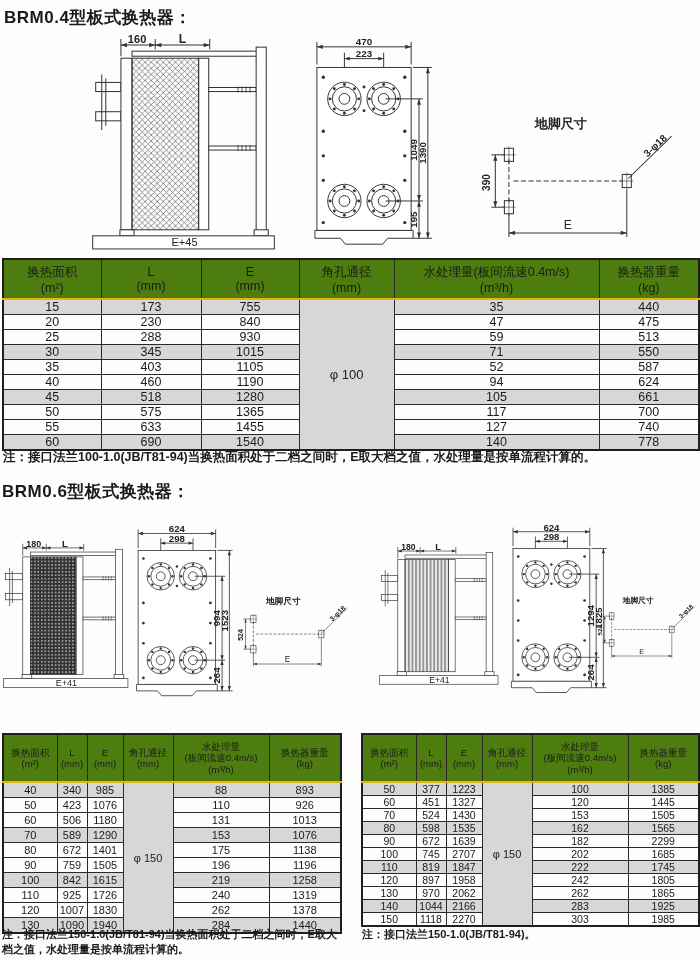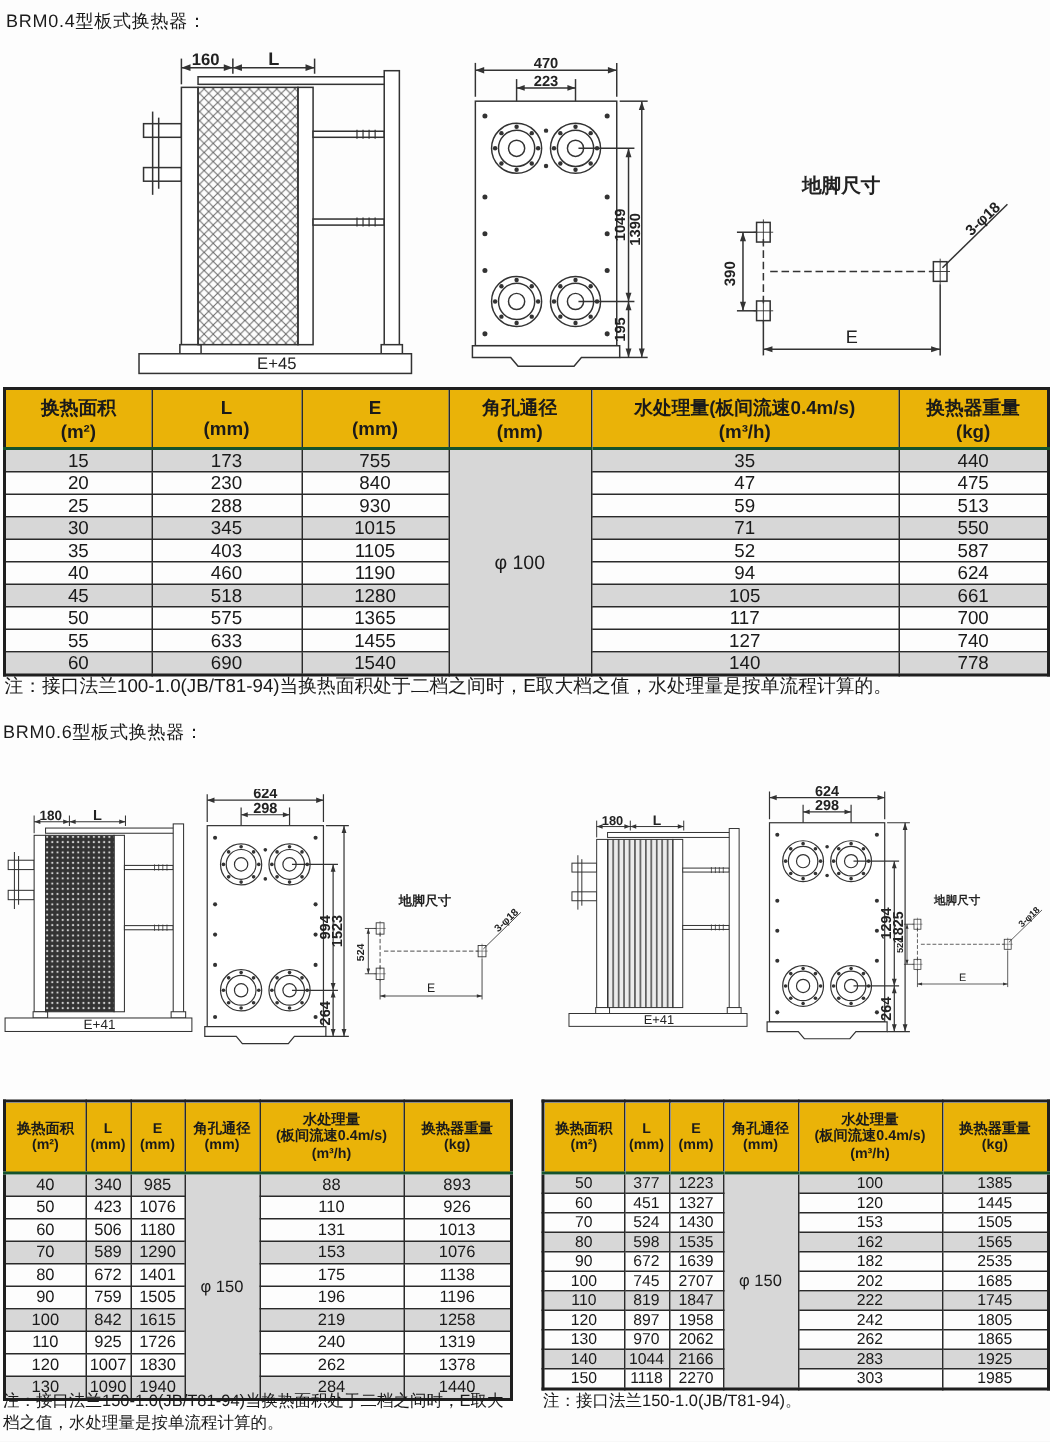--- a/index.html
+++ b/index.html
@@ -1,37 +1,37 @@
 <!DOCTYPE html>
 <html><head>
 <meta charset="utf-8">
 <style>
   html,body{margin:0;padding:0}
   body{font-family:"Liberation Sans",sans-serif;background:#e9e9e9}
   .page{position:relative;width:700px;height:961px;background:#fdfdfd;overflow:hidden;color:#1a1a1a;margin:0 auto}
-  .sec-title{position:absolute;font-size:12px;font-weight:normal;white-space:nowrap;letter-spacing:.5px}
+  .sec-title{position:absolute;font-size:17px;font-weight:bold;white-space:nowrap;letter-spacing:.5px}
   .dwg{position:absolute}
   .dwg text{fill:#222;font-family:"Liberation Sans",sans-serif}
   table.dtab{position:absolute;border-collapse:collapse;table-layout:fixed;background:#fdfdfd;border:2px solid #1f1f1f}
   .dtab th,.dtab td{border:1px solid #2a2a2a;text-align:center;vertical-align:middle;padding:0 1px;overflow:hidden}
-  .dtab thead th{font-weight:bold;white-space:pre-line;border-bottom:2px solid #14532d;background:#eab308}
+  .dtab thead th{font-weight:normal;white-space:pre-line;border-bottom:2px solid #eab308;background:#4d7c0f}
   .dtab tr.shade td{background:#d7d7d7}
   .dtab td.bore{background:#fdfdfd}
   .t-big{left:2px;top:258px;width:696px;font-size:12.5px}
   .t-big thead th{height:38px}
   .t-big td{height:14px}
   .t-big td.bore{font-size:13px}
   .t-sm{top:733px;font-size:11px}
   .t-sm thead th{height:46px;font-size:9.5px;line-height:1.2}
   .t-sm td{height:14px}
   .t-sm td.bore{font-size:11px}
   .t-s2{left:2px;width:338px}
   .t-s3{left:361px;width:337px}
   .t-s3 td{height:12px;font-size:10.5px}
-  .note{position:absolute;font-weight:normal;line-height:1.35}
+  .note{position:absolute;font-weight:bold;line-height:1.35}
   .note-1{left:3px;top:449px;width:695px;font-size:12.5px}
   .note-2{left:2px;top:927px;width:338px;font-size:11px}
   .note-3{left:362px;top:927px;width:336px;font-size:11px}
   .hiddefs{position:absolute;width:0;height:0;overflow:hidden}
 </style>
 </head>
 <body>
 
 <svg class="hiddefs" aria-hidden="true">
   <defs>
@@ -484,21 +484,21 @@
           <td>598</td>
           <td>1535</td>
           <td>162</td>
           <td>1565</td>
         </tr>
         <tr>
           <td>90</td>
           <td>672</td>
           <td>1639</td>
           <td>182</td>
-          <td>2535</td>
+          <td>2299</td>
         </tr>
         <tr>
           <td>100</td>
           <td>745</td>
           <td>2707</td>
           <td>202</td>
           <td>1685</td>
         </tr>
         <tr class="shade">
           <td>110</td>

